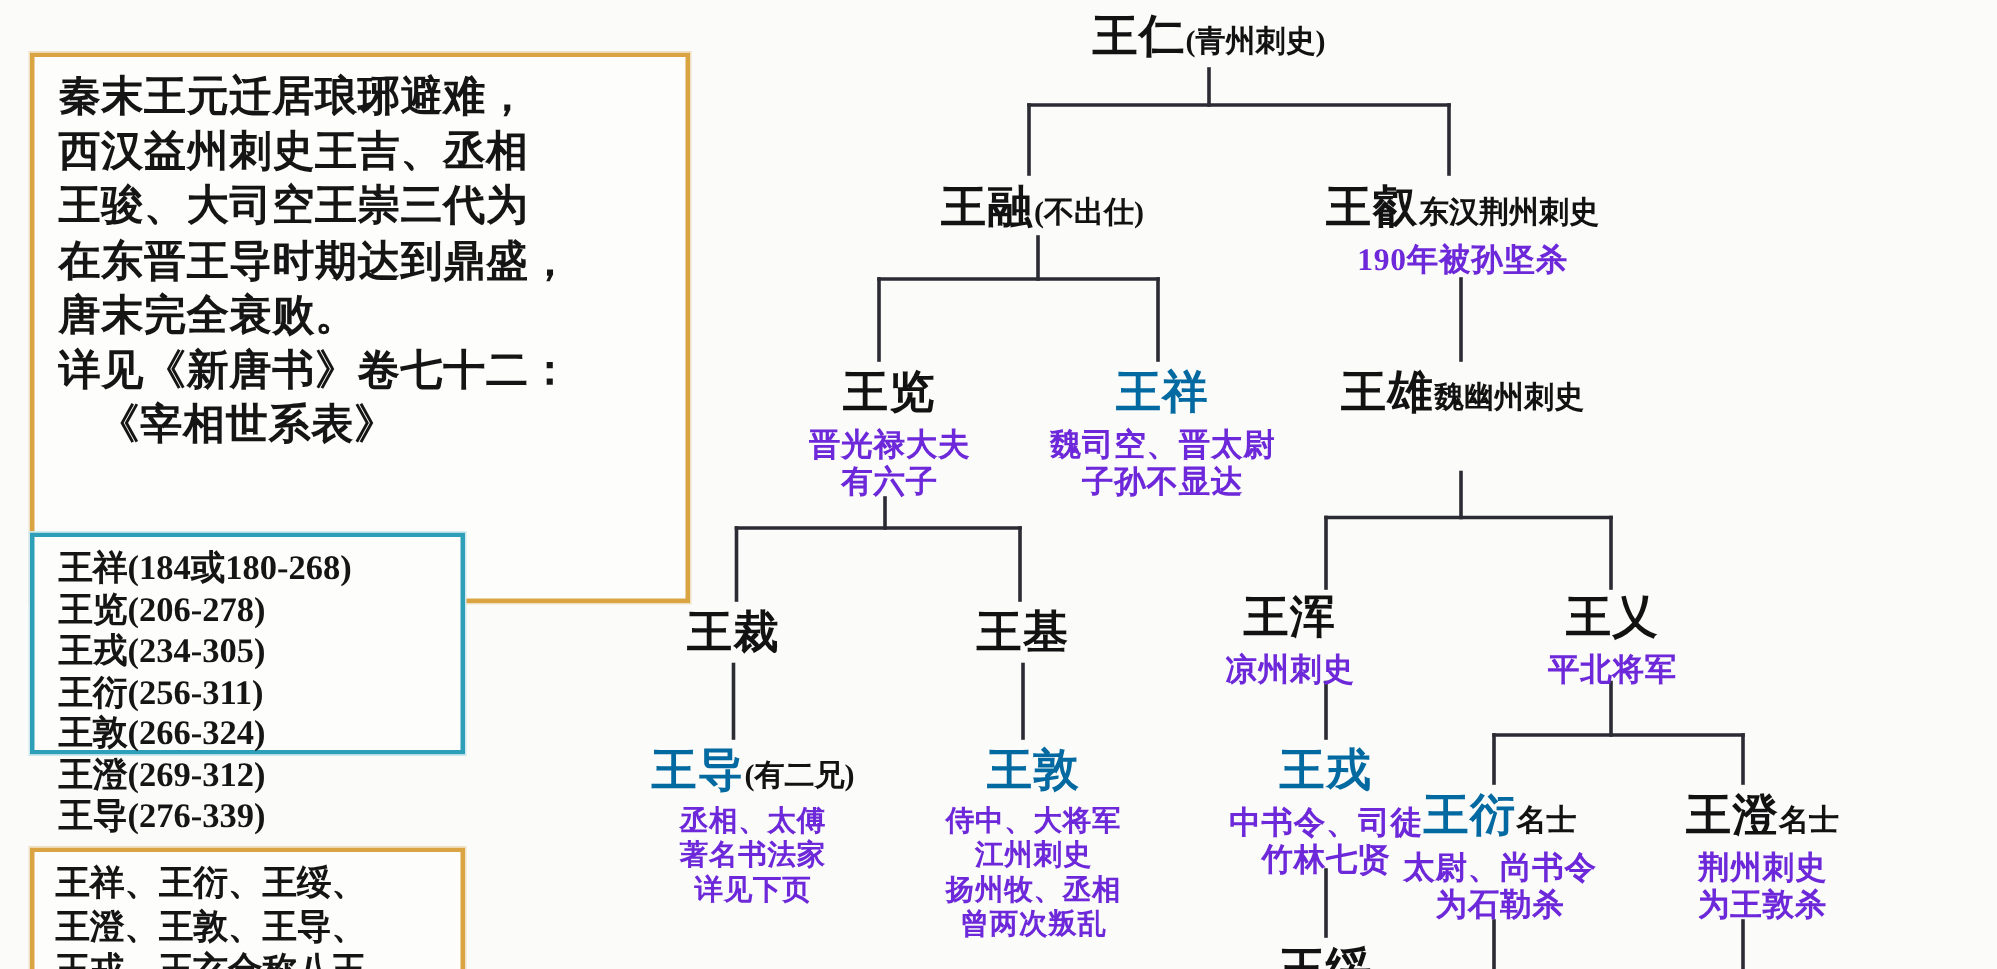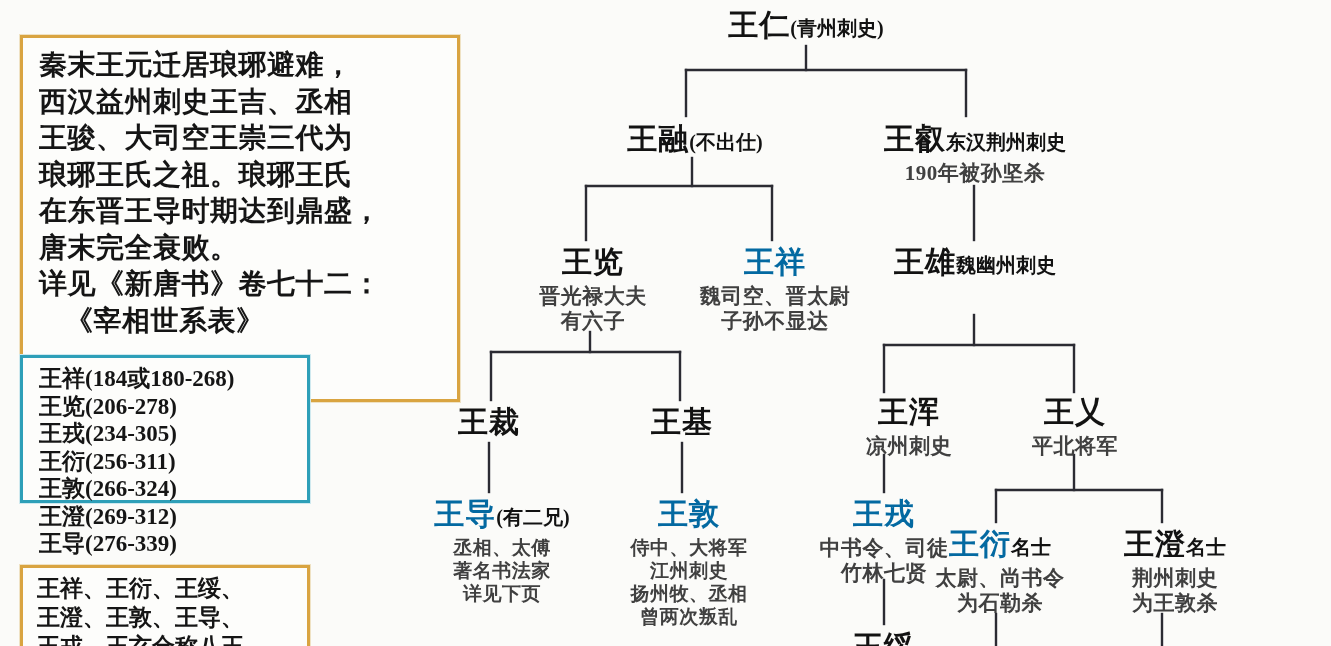--- a/index.html
+++ b/index.html
@@ -119,21 +119,21 @@
   }
   .node .inline {
     font-size: 20px;
     font-weight: 700;
     color: #121212;
     letter-spacing: 0px;
   }
   .node .sub {
     font-size: 21px;
     font-weight: 700;
-    color: #404040;
+    color: #6d28d9;
     line-height: 25px;
     letter-spacing: 0.5px;
   }
   .node .sub.small {
     font-size: 19px;
     line-height: 23px;
   }
   .node .nmrow {
     line-height: 34px;
   }
@@ -209,21 +209,21 @@
       </div>
       <div class="node" style="left: 975px; top: 245px;">
         <div class="nmrow"><span class="nm">王雄</span><span class="inline">魏幽州刺史</span></div>
       </div>
       <div class="node" style="left: 489px; top: 405px;">
         <div class="nmrow"><span class="nm">王裁</span></div>
       </div>
       <div class="node" style="left: 682px; top: 405px;">
         <div class="nmrow"><span class="nm">王基</span></div>
       </div>
-      <div class="node" style="left: 909px; top: 395px;">
+      <div class="node" style="left: 860px; top: 395px;">
         <div class="nmrow"><span class="nm">王浑</span></div>
         <div class="sub">凉州刺史</div>
       </div>
       <div class="node" style="left: 1075px; top: 395px;">
         <div class="nmrow"><span class="nm">王乂</span></div>
         <div class="sub">平北将军</div>
       </div>
       <div class="node" style="left: 502px; top: 497px;">
         <div class="nmrow"><span class="nm red">王导</span><span class="inline">(有二兄)</span></div>
         <div class="sub small">丞相、太傅</div>
@@ -254,21 +254,20 @@
       </div>
       <div class="node" style="left: 884px; top: 630px;">
         <div class="nmrow"><span class="nm">王绥</span></div>
       </div>
     </div>
 
   <div class="note-box gold" id="note-origin">
     <div class="line">秦末王元迁居琅琊避难，</div>
     <div class="line">西汉益州刺史王吉、丞相</div>
     <div class="line">王骏、大司空王崇三代为</div>
-    <div class="line">琅琊王氏之祖。琅琊王氏</div>
     <div class="line">在东晋王导时期达到鼎盛，</div>
     <div class="line">唐末完全衰败。</div>
     <div class="line">详见《新唐书》卷七十二：</div>
     <div class="line indent">《宰相世系表》</div>
   </div>
 
   <div class="note-box teal" id="note-dates">
     <div class="line">王祥(184或180-268)</div>
     <div class="line">王览(206-278)</div>
     <div class="line">王戎(234-305)</div>

